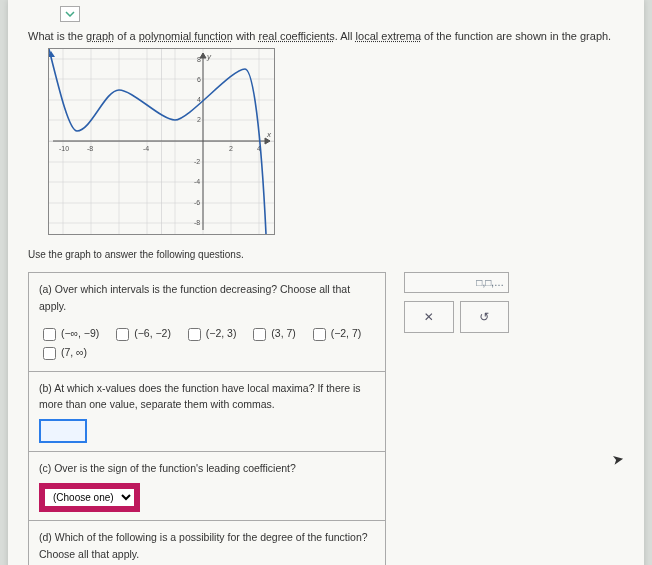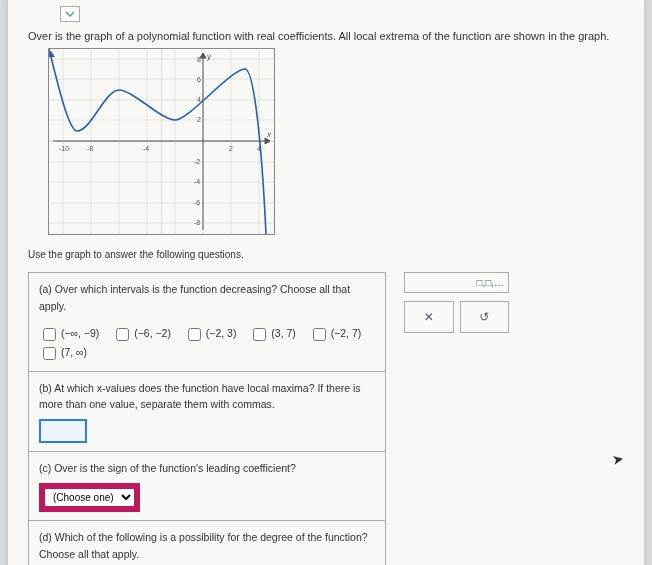--- a/index.html
+++ b/index.html
@@ -1,19 +1,19 @@
 <!DOCTYPE html>
 <html><head>
 <meta charset="utf-8">
 <style>
 body{margin:0;font-family:Arial,sans-serif;font-size:11px;color:#333;background:#d8dcd8;width:652px;height:565px;overflow:hidden}
 .page{background:#f8f8f5;margin:0 8px;padding:12px 20px 20px 20px;min-height:560px;box-shadow:0 0 6px rgba(0,0,0,.15)}
 .dropdown-chevron{position:absolute;top:6px;left:60px;width:18px;height:14px;background:#fff;border:1px solid #aaa;display:flex;align-items:center;justify-content:center;color:#4a8}
 .intro{font-size:11px;margin:18px 0 6px 0}
-.u{text-decoration-style:dotted}
+.u{text-decoration:underline;text-decoration-style:dotted}
 .graph-box{width:225px;height:185px;border:1px solid #888;margin:2px 0 14px 20px;position:relative;background:linear-gradient(#ddd,#ddd) center/1px 100% no-repeat,linear-gradient(#ddd,#ddd) center/100% 1px no-repeat}
 .graph-box svg{position:absolute;top:0;left:0}
 .sub{font-size:10px;margin:4px 0 12px 0}
 .qwrap{display:flex;gap:18px;align-items:flex-start}
 .qtable{border-collapse:collapse;width:358px}
 .qtable td{border:1px solid #aaa;padding:8px 10px;font-size:10.5px;vertical-align:top;line-height:1.6}
 .optrow{margin-top:10px}
 .optrow label{margin-right:10px;white-space:nowrap}
 .optrow input,.degrow input{vertical-align:middle;margin-right:2px}
 .txtin{width:40px;height:18px;border:2px solid #2b7de9;background:#eef5ff}
@@ -30,21 +30,21 @@
 
 <div class="dropdown-chevron">
   <svg width="10" height="6">
       <path d="M1 1 L5 5 L9 1" stroke="#4a8" fill="none" stroke-width="1.5"></path>
     </svg>
 </div>
 
 <div class="page">
 
   <p class="intro">
-    <span>Over is the </span><span class="u">graph</span><span> of a </span><span class="u">polynomial function</span><span> with </span><span class="u">real coefficients</span><span>. All </span><span class="u">local extrema</span><span> of the function are shown in the graph.</span>
+    <span>What is the </span><span class="u">graph</span><span> of a </span><span class="u">polynomial function</span><span> with </span><span class="u">real coefficients</span><span>. All </span><span class="u">local extrema</span><span> of the function are shown in the graph.</span>
   </p>
 
   <div class="graph-box">
     <svg viewBox="0 0 225 185">
       <g stroke="#ccc" stroke-width="0.5">
         <line x1="0" y1="92" x2="225" y2="92"></line>
           <line x1="154" y1="0" x2="154" y2="185"></line>
         <line x1="14" y1="0" x2="14" y2="185"></line>
           <line x1="42" y1="0" x2="42" y2="185"></line>
           <line x1="70" y1="0" x2="70" y2="185"></line>

